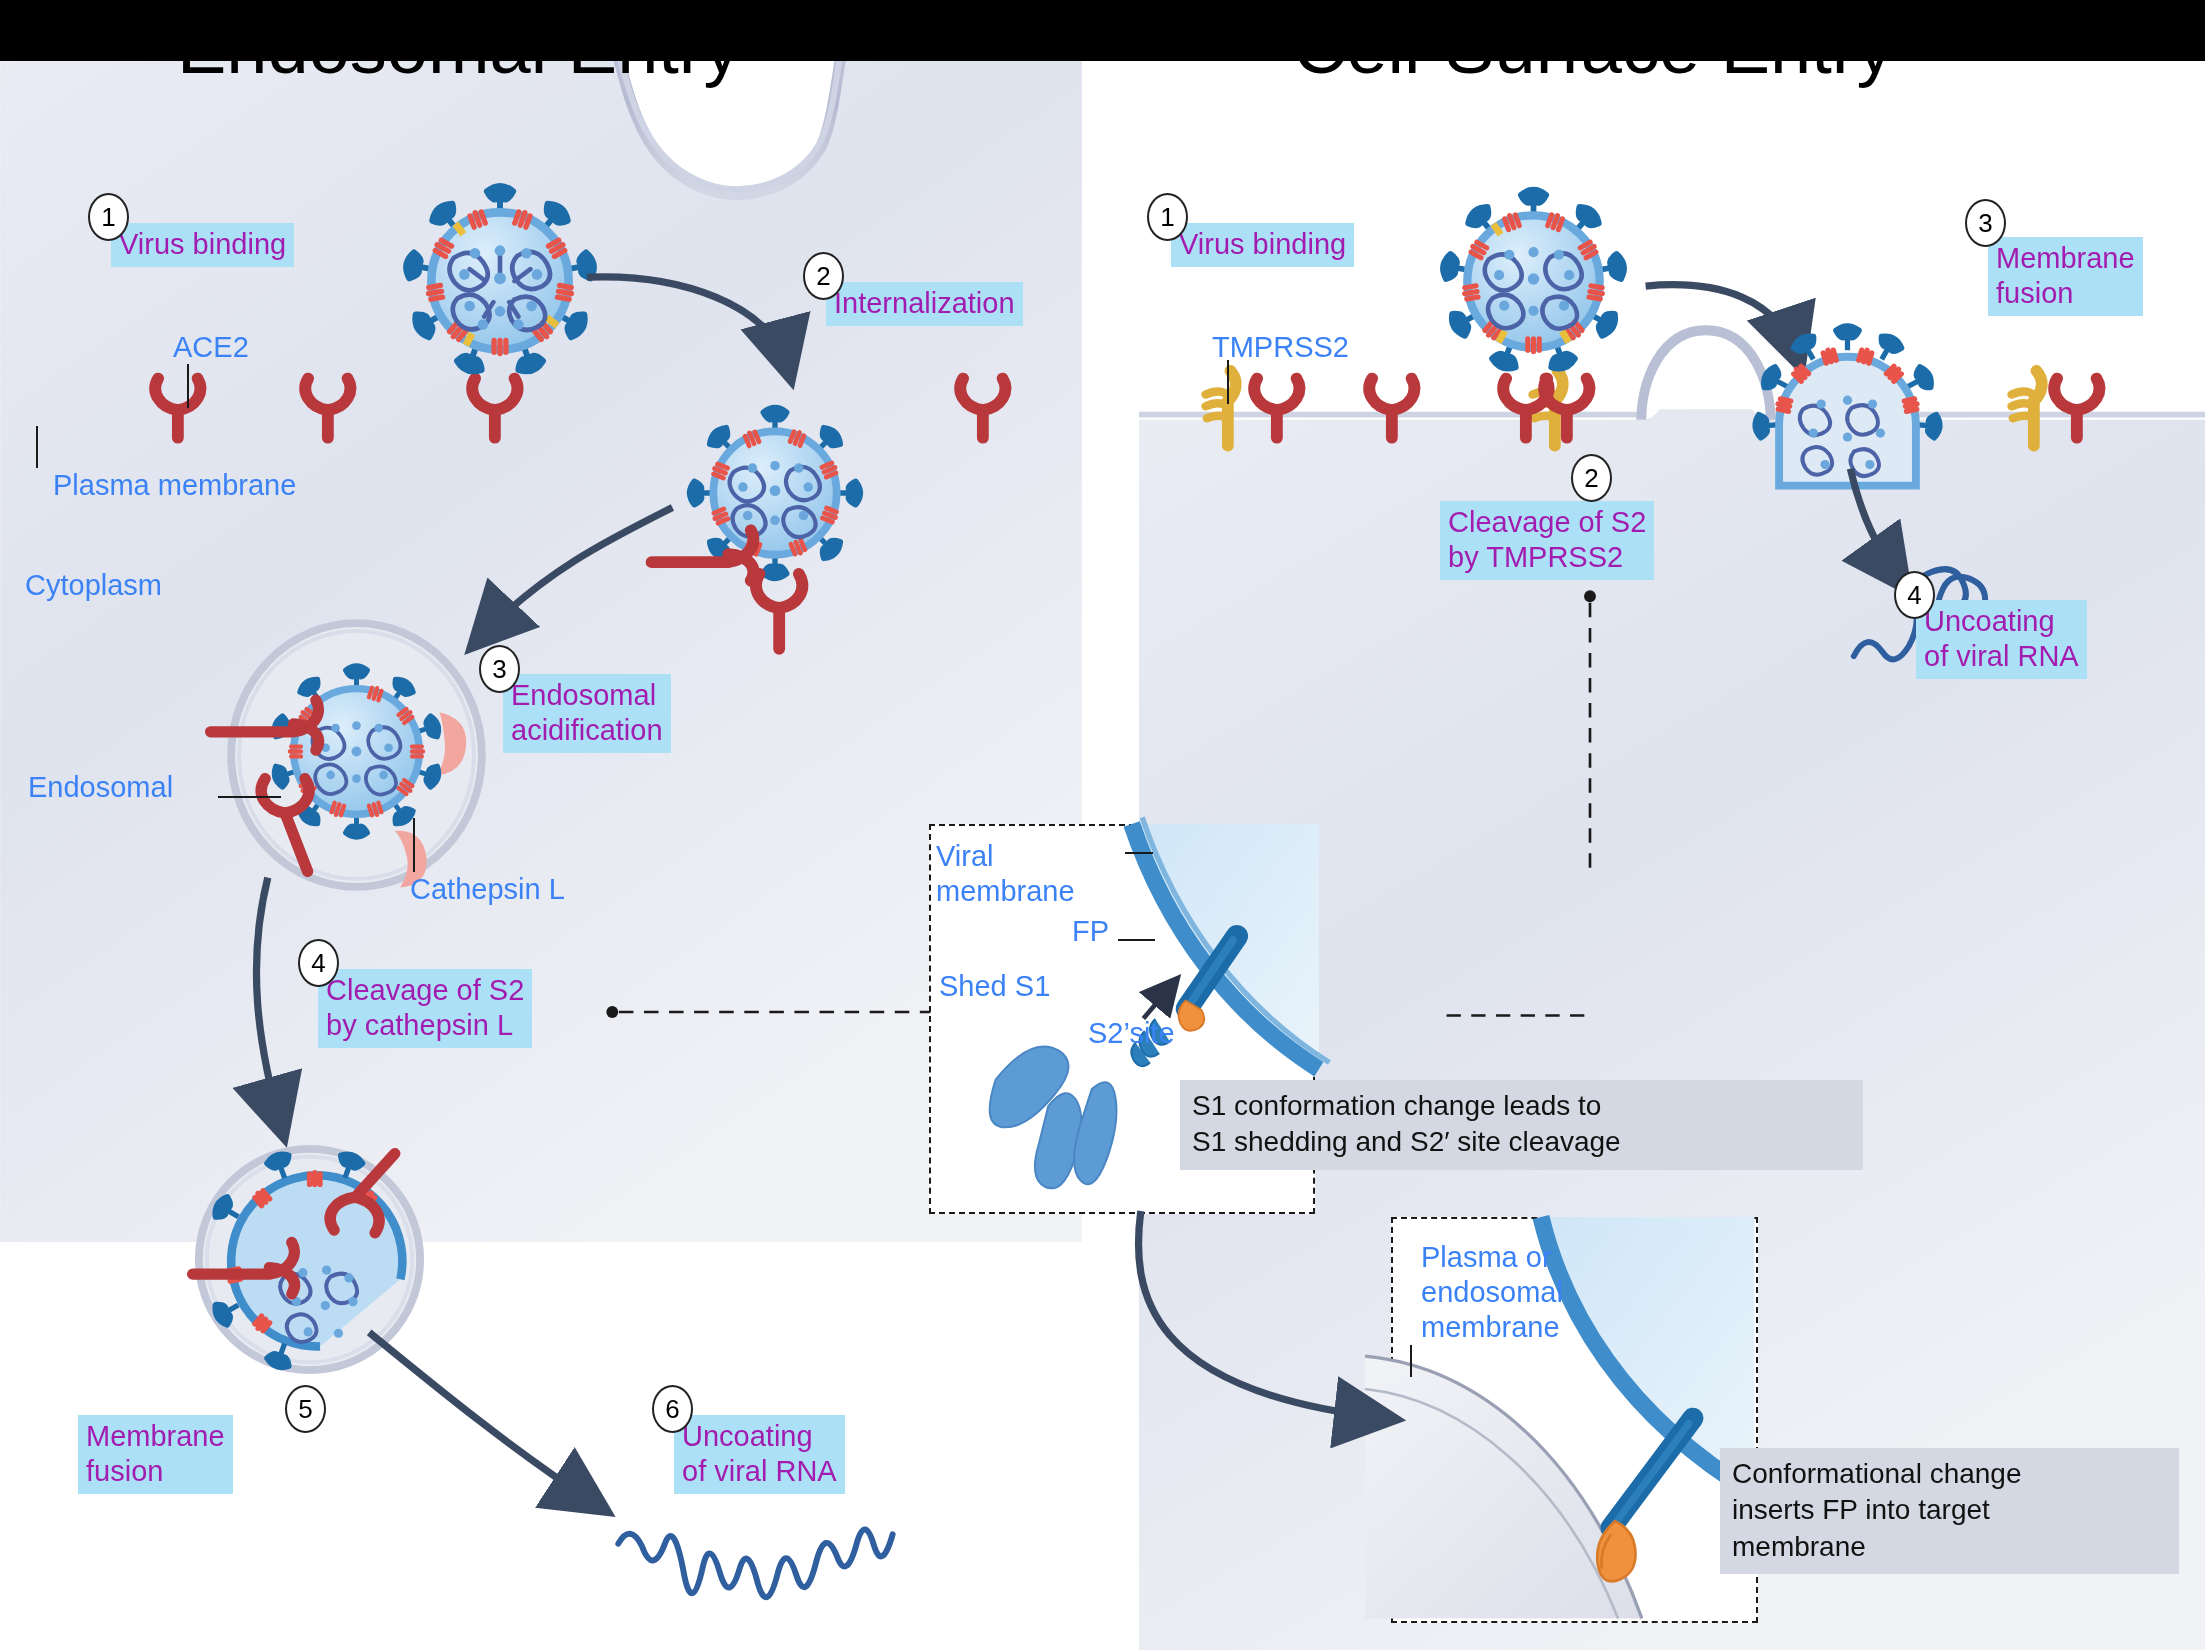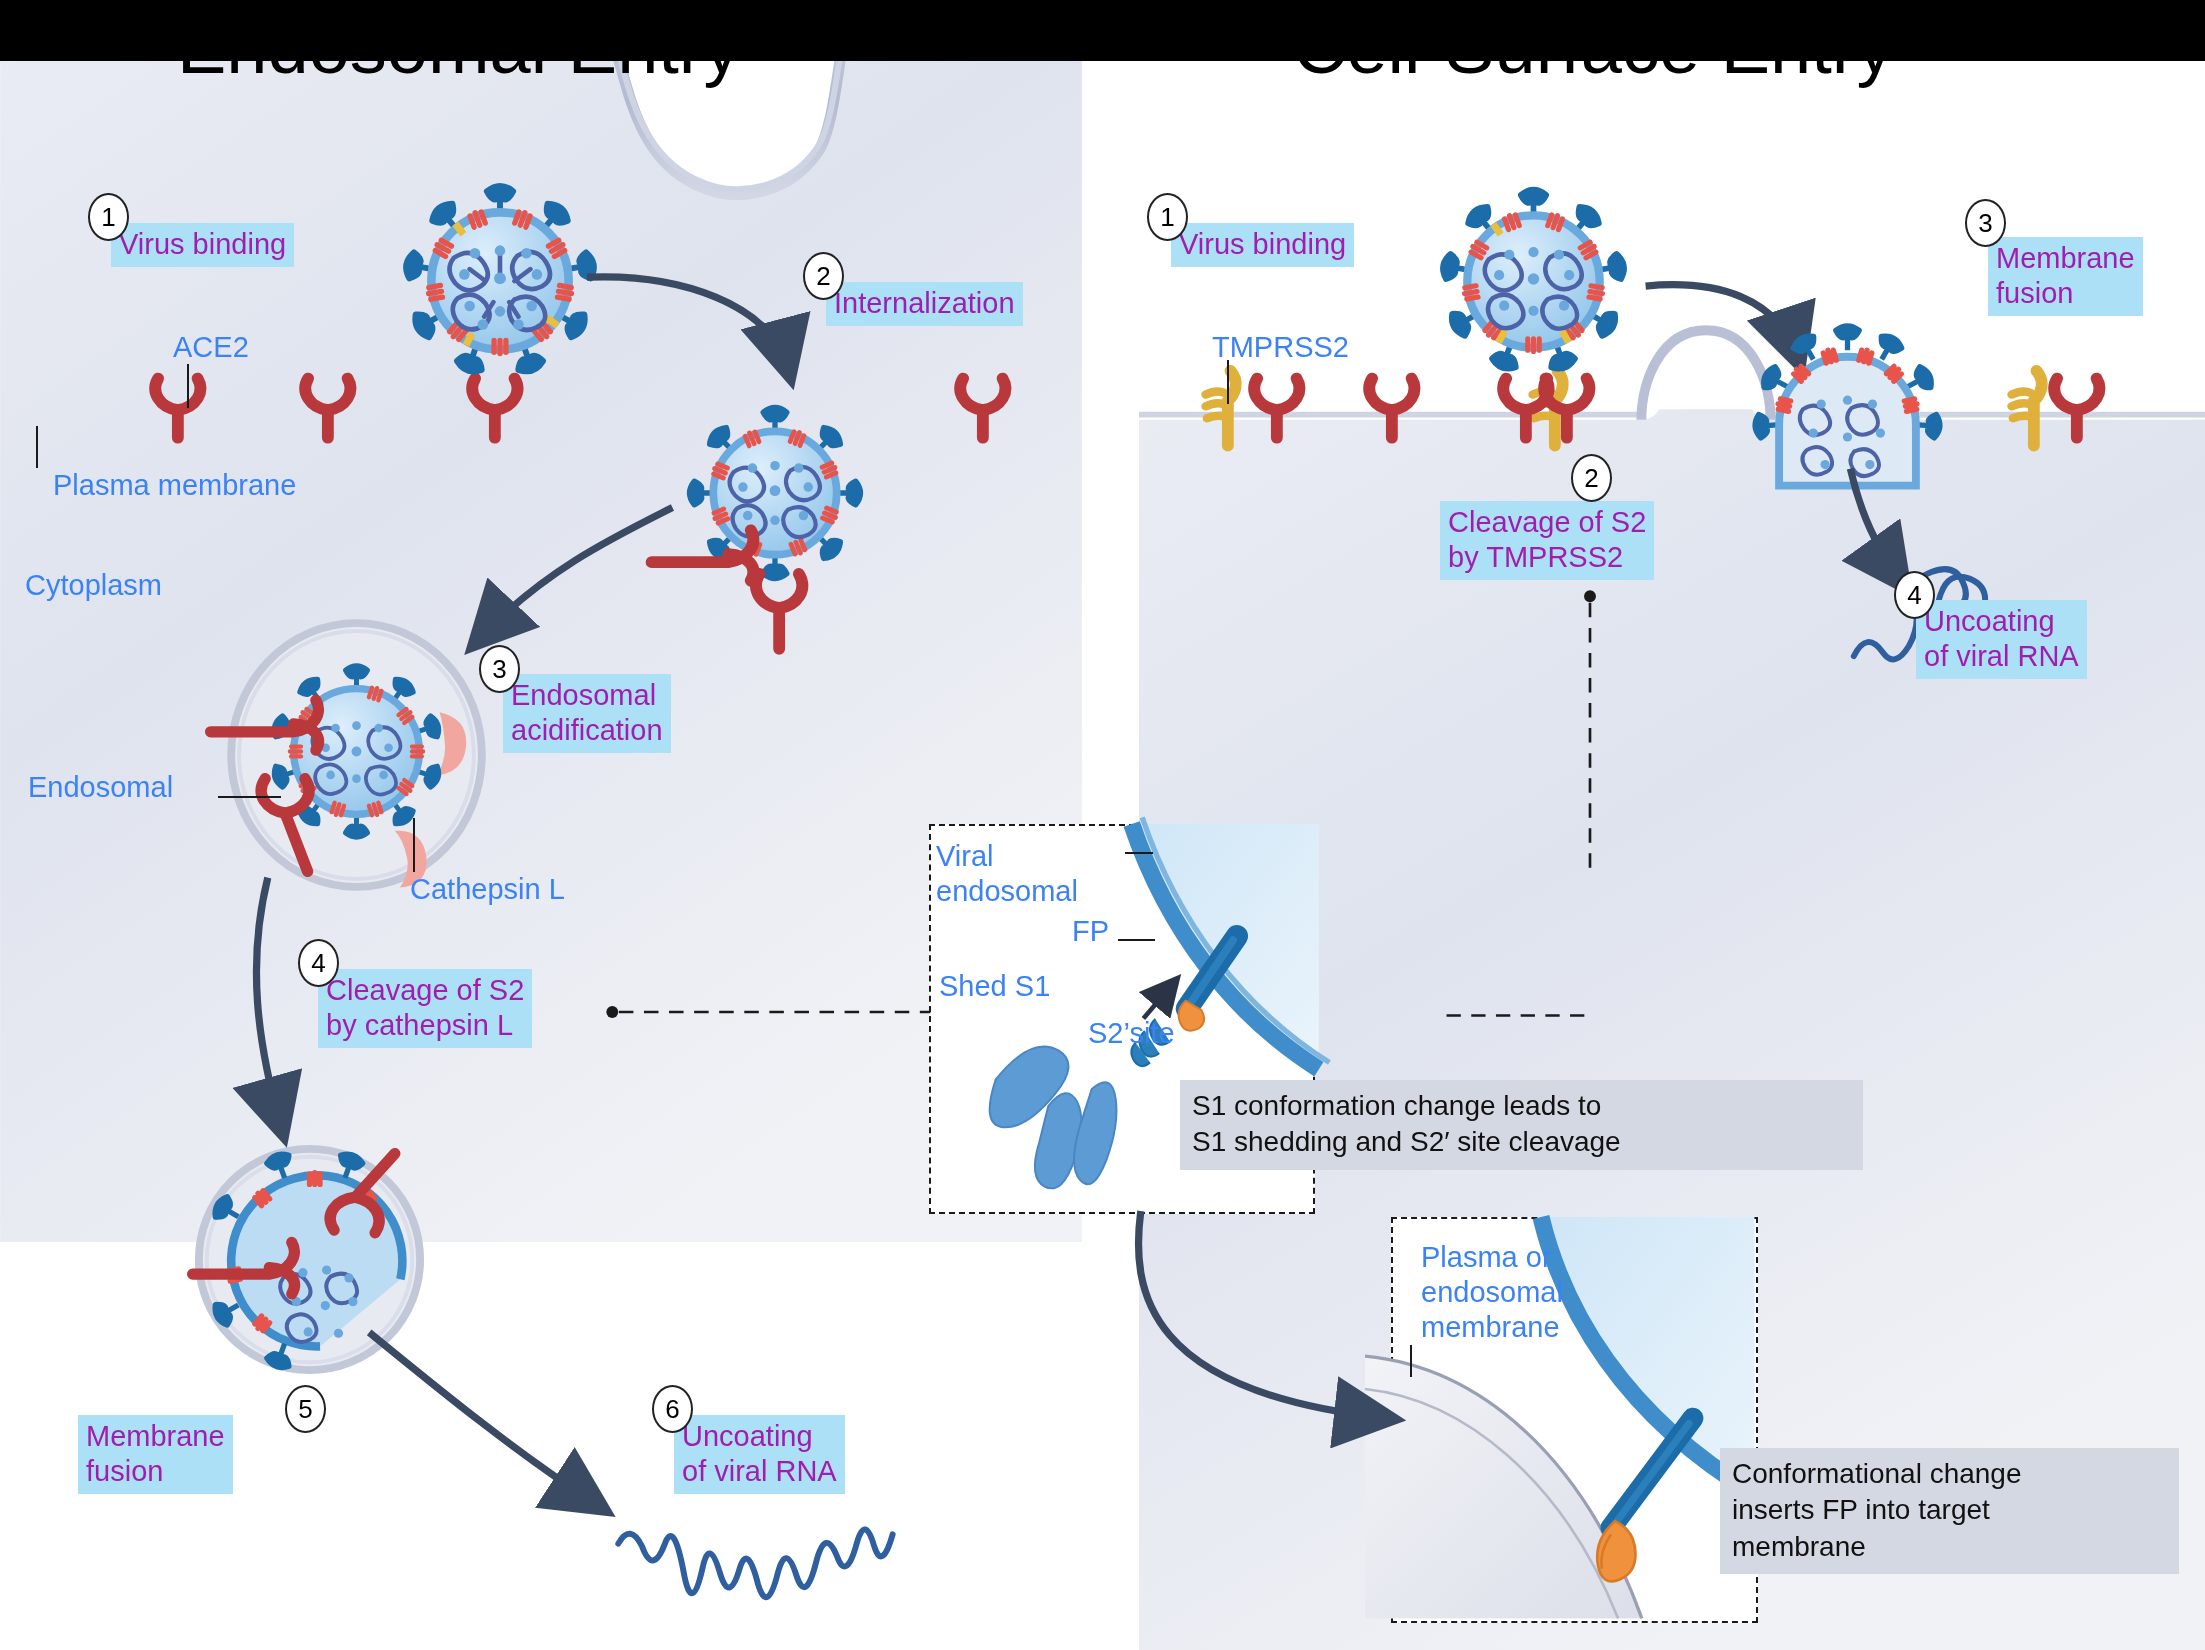--- a/index.html
+++ b/index.html
@@ -835,21 +835,21 @@
   <svg class="noevt" style="position:absolute;left:1108px;top:923px;z-index:24;" width="171" height="158" viewBox="0 0 260 240">
     <path d="M196,20 L120,130" stroke="#1b6ca8" stroke-width="34" stroke-linecap="round" fill="none"></path>
     <path d="M190,26 L124,124" stroke="#2b7fba" stroke-width="12" stroke-linecap="round" fill="none"></path>
     <path d="M118,118 q-16,14 -8,34 q8,18 28,8 q14,-10 4,-28z" fill="#f0913e" stroke="#d97a28" stroke-width="3"></path>
     <path d="M72,146 q-14,12 -4,30 q10,16 26,4" fill="#2b7fba" stroke="#1b6ca8" stroke-width="3"></path>
     <path d="M56,164 q-14,12 -4,30 q10,16 26,4" fill="#2b7fba" stroke="#1b6ca8" stroke-width="3"></path>
     <path d="M42,182 q-12,12 -2,28 q10,14 24,2" fill="#2b7fba" stroke="#1b6ca8" stroke-width="3"></path>
   </svg>
 
   <div class="plaintxt" style="left:936px;top:839px;z-index:33;text-align:left;">Viral
-endosomal</div>
+membrane</div>
   <div class="leader" style="left:1125px;top:852px;width:28px;height:2px;z-index:33;"></div>
 
   <div class="plaintxt" style="left:1072px;top:914px;z-index:33;">FP</div>
   <div class="leader" style="left:1118px;top:939px;width:37px;height:2px;z-index:33;"></div>
 
   <div class="plaintxt" style="left:939px;top:969px;z-index:33;">Shed S1</div>
 
   <div class="plaintxt" style="left:1088px;top:1016px;z-index:33;">S2’site</div>
   <svg class="noevt" style="position:absolute;left:1129px;top:975px;z-index:33;" width="59" height="53" viewBox="0 0 90 80">
     <defs>

